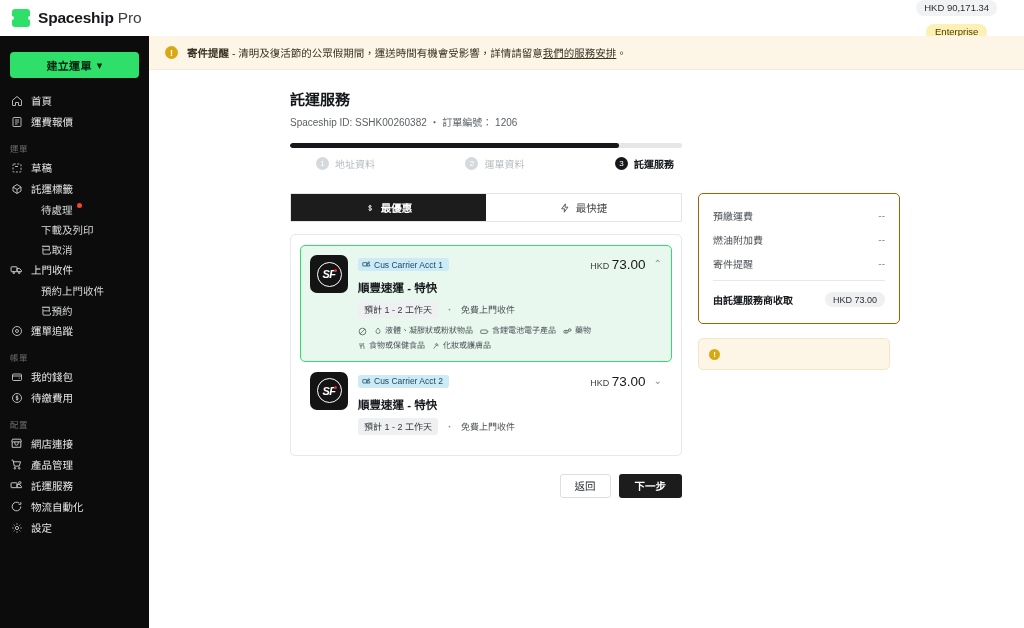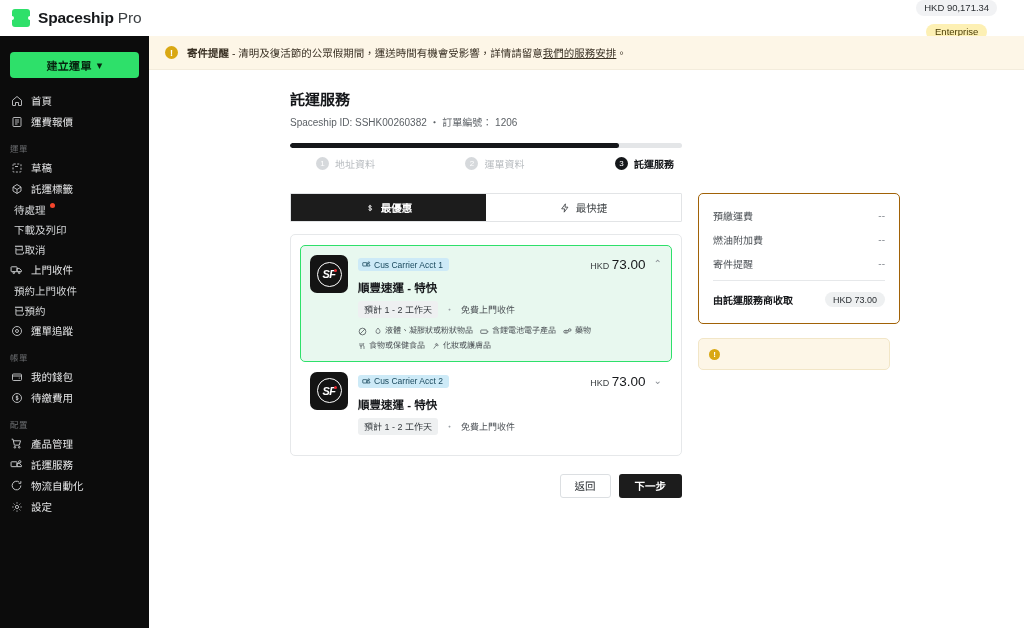--- a/index.html
+++ b/index.html
@@ -61,21 +61,21 @@
     border-radius: 4px; font-size: 11px; font-weight: 700;
     display: flex; align-items: center; justify-content: center; gap: 5px;
     cursor: pointer; letter-spacing: .3px;
   }
   .nav-item {
     display: flex; align-items: center; gap: 8px; height: 21px;
     padding: 0 10px; color: #e6e7e8; font-size: 10.5px; cursor: pointer;
   }
   .nav-item .ic { width: 13px; height: 13px; flex: 0 0 13px; display: flex; align-items: center; justify-content: center; color: #c9cbcd; }
   .nav-sub {
-    display: flex; align-items: center; height: 20px; padding-left: 14px;
+    display: flex; align-items: center; height: 20px; padding-left: 41px;
     color: #d6d8da; font-size: 10.5px; cursor: pointer; position: relative;
   }
   .nav-sub .dot {
     width: 5px; height: 5px; border-radius: 50%; background: #f5452c;
     margin-left: 4px; margin-bottom: 7px;
   }
   .nav-section {
     padding: 10px 10px 3px 10px; font-size: 8.5px; color: #6e7073; letter-spacing: .4px;
   }
   svg { display: block; }
@@ -352,20 +352,30 @@
         </svg>
     </span>
     <span>待繳費用</span>
   </div>
 
   <div class="nav-section">配置</div>
 
   <div class="nav-item">
     <span class="ic">
       <svg width="13" height="13" viewBox="0 0 24 24" fill="none" stroke="#c9cbcd" stroke-width="1.8">
+          <path d="M3 9l1.5-5h15L21 9"></path>
+          <path d="M4 9h16v10H4z"></path>
+          <path d="M9 9v3a3 3 0 0 0 6 0V9"></path>
+        </svg>
+    </span>
+    <span>網店連接</span>
+  </div>
+  <div class="nav-item">
+    <span class="ic">
+      <svg width="13" height="13" viewBox="0 0 24 24" fill="none" stroke="#c9cbcd" stroke-width="1.8">
           <path d="M3 4h2.5l2.5 11h9l2.5-8H6"></path>
           <circle cx="9" cy="19" r="1.5"></circle>
           <circle cx="17" cy="19" r="1.5"></circle>
         </svg>
     </span>
     <span>產品管理</span>
   </div>
   <div class="nav-item">
     <span class="ic">
       <svg width="13" height="13" viewBox="0 0 24 24" fill="none" stroke="#c9cbcd" stroke-width="1.8">

